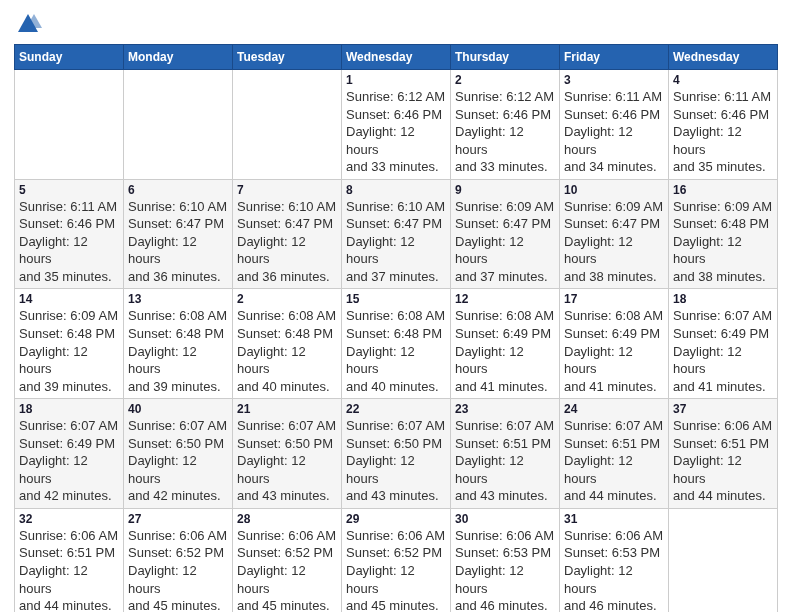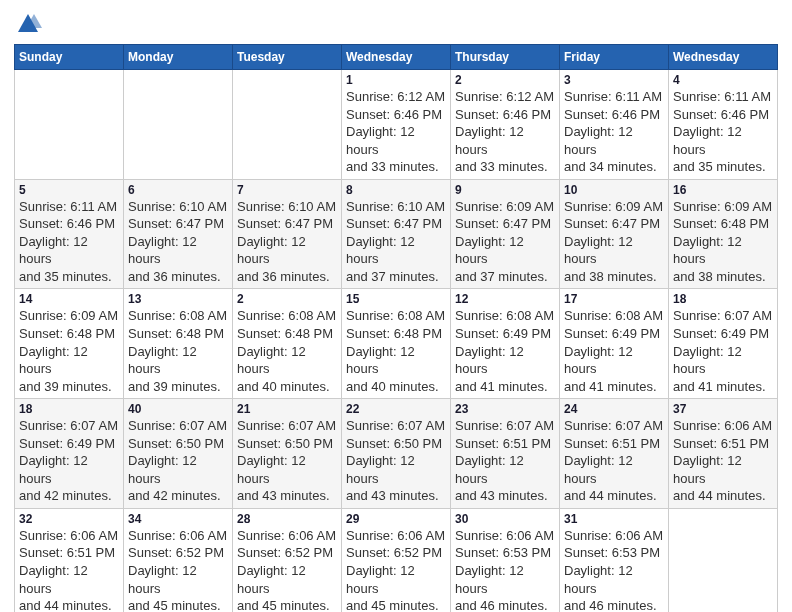--- a/index.html
+++ b/index.html
@@ -325,21 +325,21 @@
         </tr>
         <tr>
           <td>
             <span class="day-num">32</span>
             <div class="day-info" style="white-space: pre-line;">Sunrise: 6:06 AM
 Sunset: 6:51 PM
 Daylight: 12 hours
 and 44 minutes.</div>
           </td>
           <td>
-            <span class="day-num">34</span>
+            <span class="day-num">27</span>
             <div class="day-info" style="white-space: pre-line;">Sunrise: 6:06 AM
 Sunset: 6:52 PM
 Daylight: 12 hours
 and 45 minutes.</div>
           </td>
           <td>
             <span class="day-num">28</span>
             <div class="day-info" style="white-space: pre-line;">Sunrise: 6:06 AM
 Sunset: 6:52 PM
 Daylight: 12 hours

